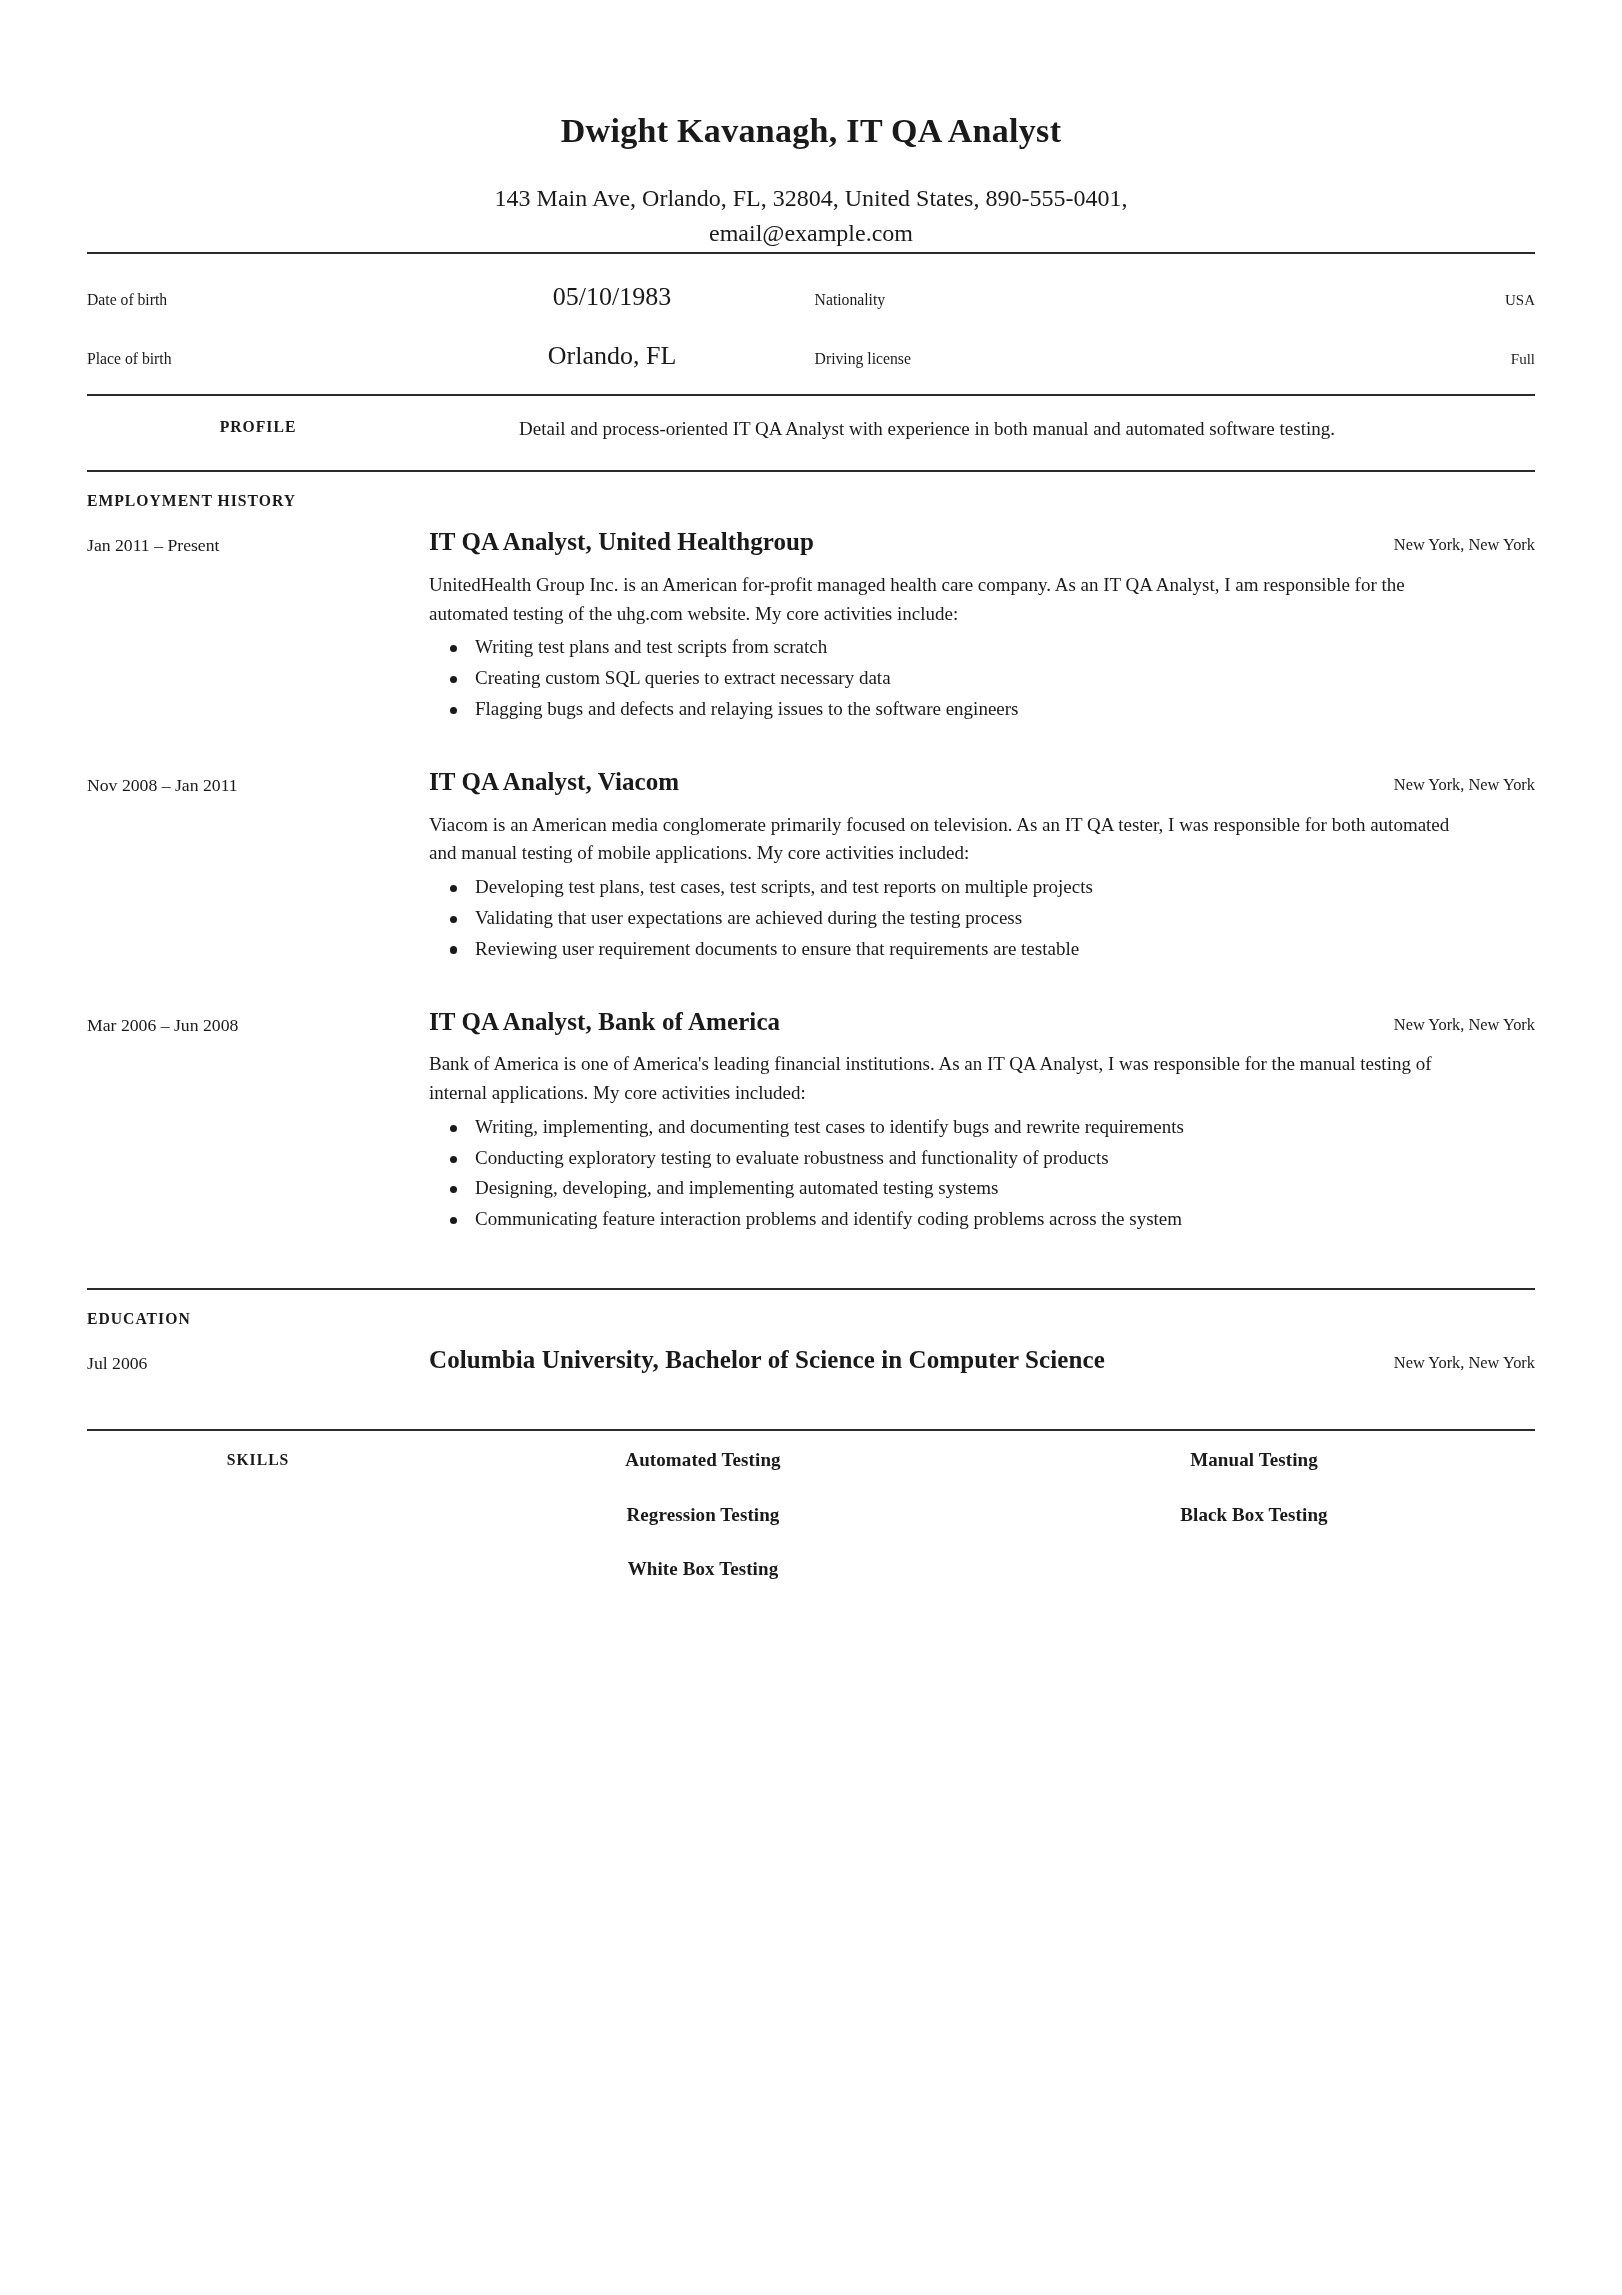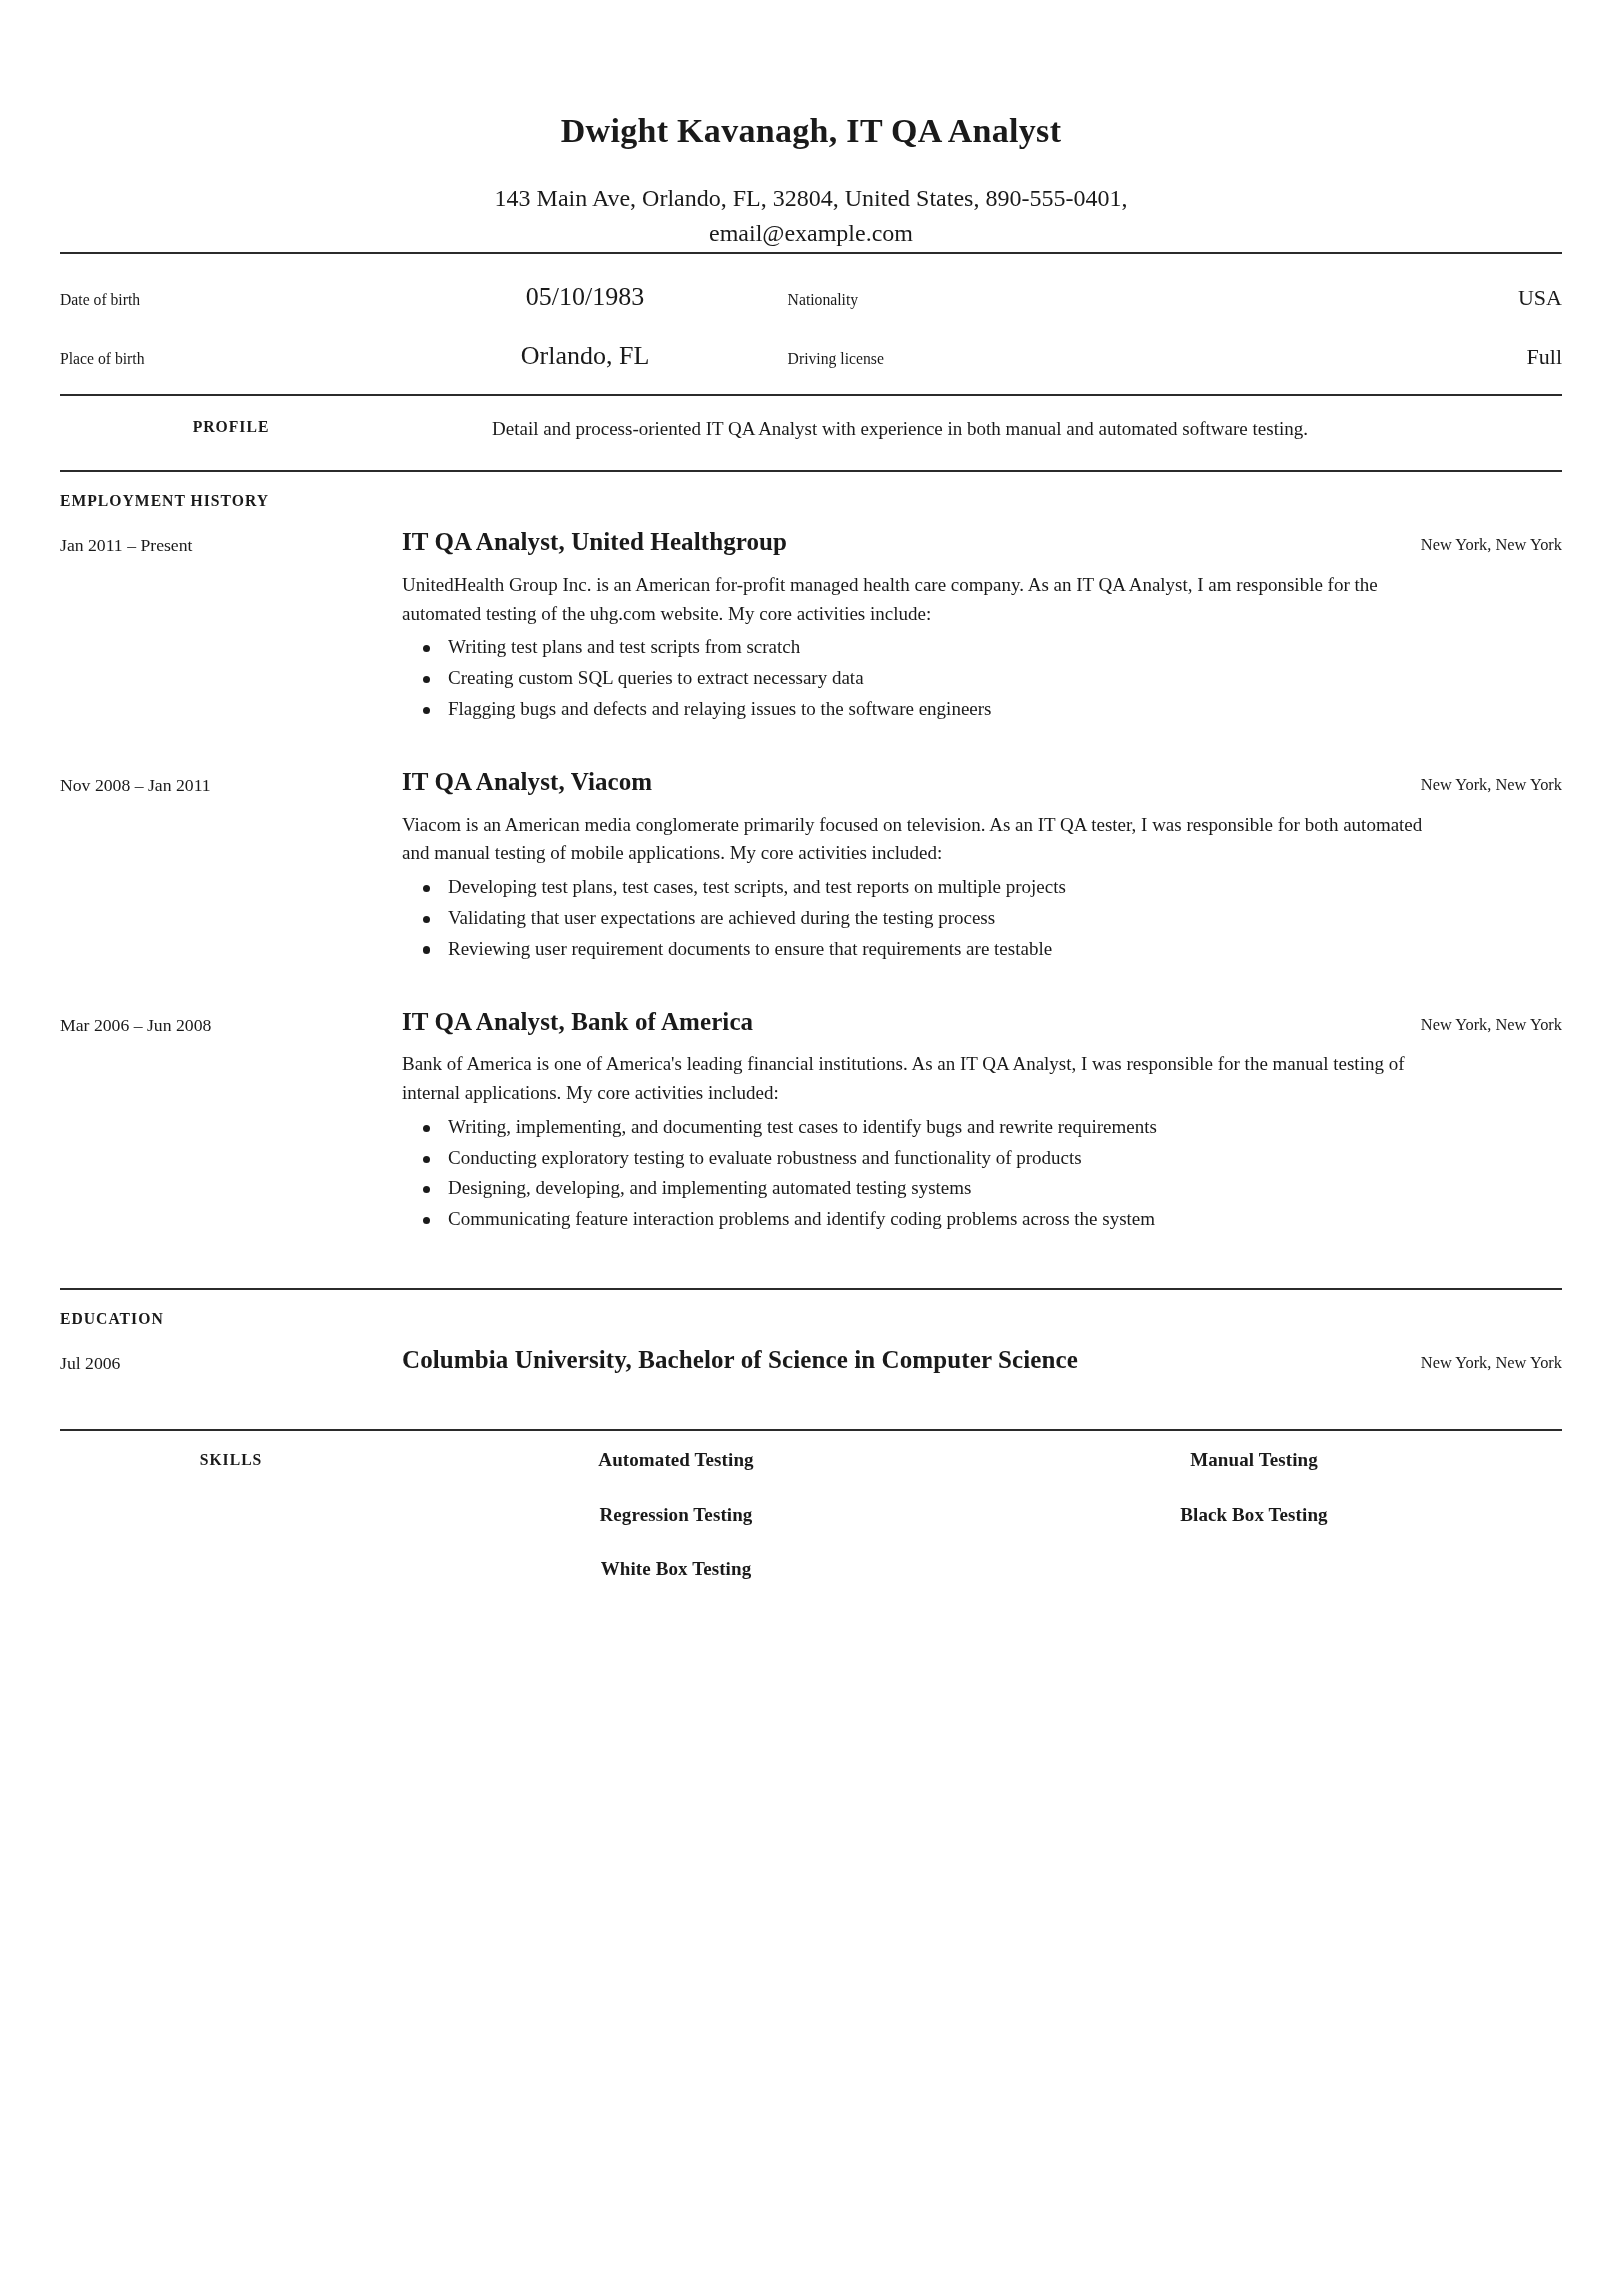--- a/index.html
+++ b/index.html
@@ -12,21 +12,21 @@
     height: 2295px;
     font-family: "Liberation Serif", "DejaVu Serif", serif;
     color: #1a1a1a;
     -webkit-font-smoothing: antialiased;
   }
   .page {
     position: relative;
     width: 1622px;
     height: 2295px;
     box-sizing: border-box;
-    padding: 0 60px;
+    padding: 0 87px;
   }
 
   
   .doc-header {
     padding-top: 111px;
     text-align: center;
   }
   .doc-title {
     font-size: 34px;
     font-weight: bold;
@@ -85,21 +85,21 @@
     text-align: center;
     line-height: 1.3;
     white-space: nowrap;
     margin-top: 8px;
   }
   .detail-key2 {
     font-size: 15.7px;
     line-height: 1.3;
   }
   .detail-val2 {
-    font-size: 22px;
+    font-size: 15px;
     text-align: right;
     line-height: 1.3;
     white-space: nowrap;
     margin-left: 40px;
   }
 
   
   .profile-block {
     padding-top: 19.6px;
     padding-bottom: 26px;

